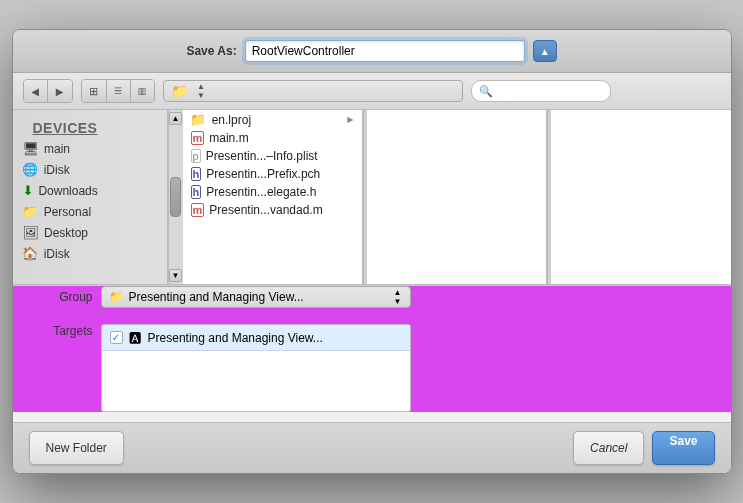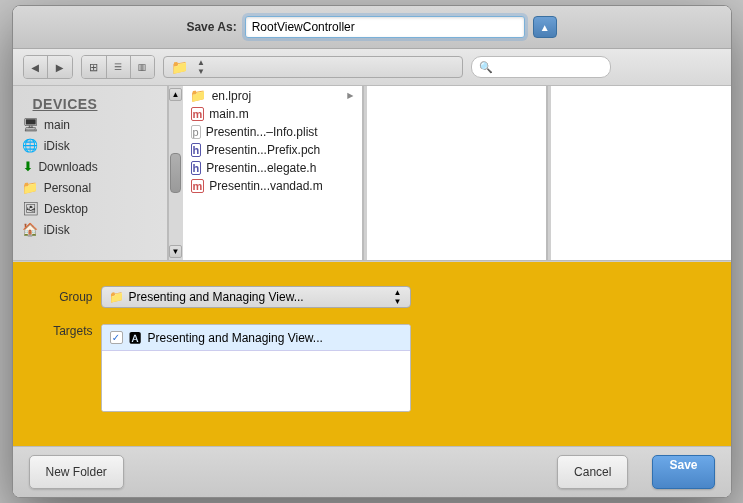--- a/index.html
+++ b/index.html
@@ -252,22 +252,22 @@
     
     .panel-divider {
       width: 4px;
       background: #d0d0d0;
       border-left: 1px solid #bbb;
       cursor: col-resize;
       flex-shrink: 0;
     }
     
     .bottom-section {
-      background: #eab308;
-      padding: 24px 20px;
+      background: #d946ef;
+      padding: 0 20px;
       border-top: 1px solid #ccc;
     }
     .form-row {
       display: flex;
       align-items: center;
       margin-bottom: 10px;
       gap: 8px;
     }
     .form-label {
       width: 60px;
@@ -345,21 +345,22 @@
       background: linear-gradient(to bottom, #f5f5f5, #e0e0e0);
       border: 1px solid #aaa;
       color: #333;
       box-shadow: 0 1px 2px rgba(0,0,0,0.15);
     }
     .cancel-btn {
       background: linear-gradient(to bottom, #f5f5f5, #e0e0e0);
       border: 1px solid #aaa;
       color: #333;
       box-shadow: 0 1px 2px rgba(0,0,0,0.15);
-      margin-right: 24px;
+      margin-right: 8px;
+      font-style: italic;
     }
     .save-btn {
       background: linear-gradient(to bottom, #6ba8e8, #4a86c8);
       border: 1px solid #3070b0;
       color: white;
       font-weight: 600;
       box-shadow: 0 1px 2px rgba(0,0,0,0.2);
       align-items: flex-end;
     }
     .right-btns { display: flex; }

